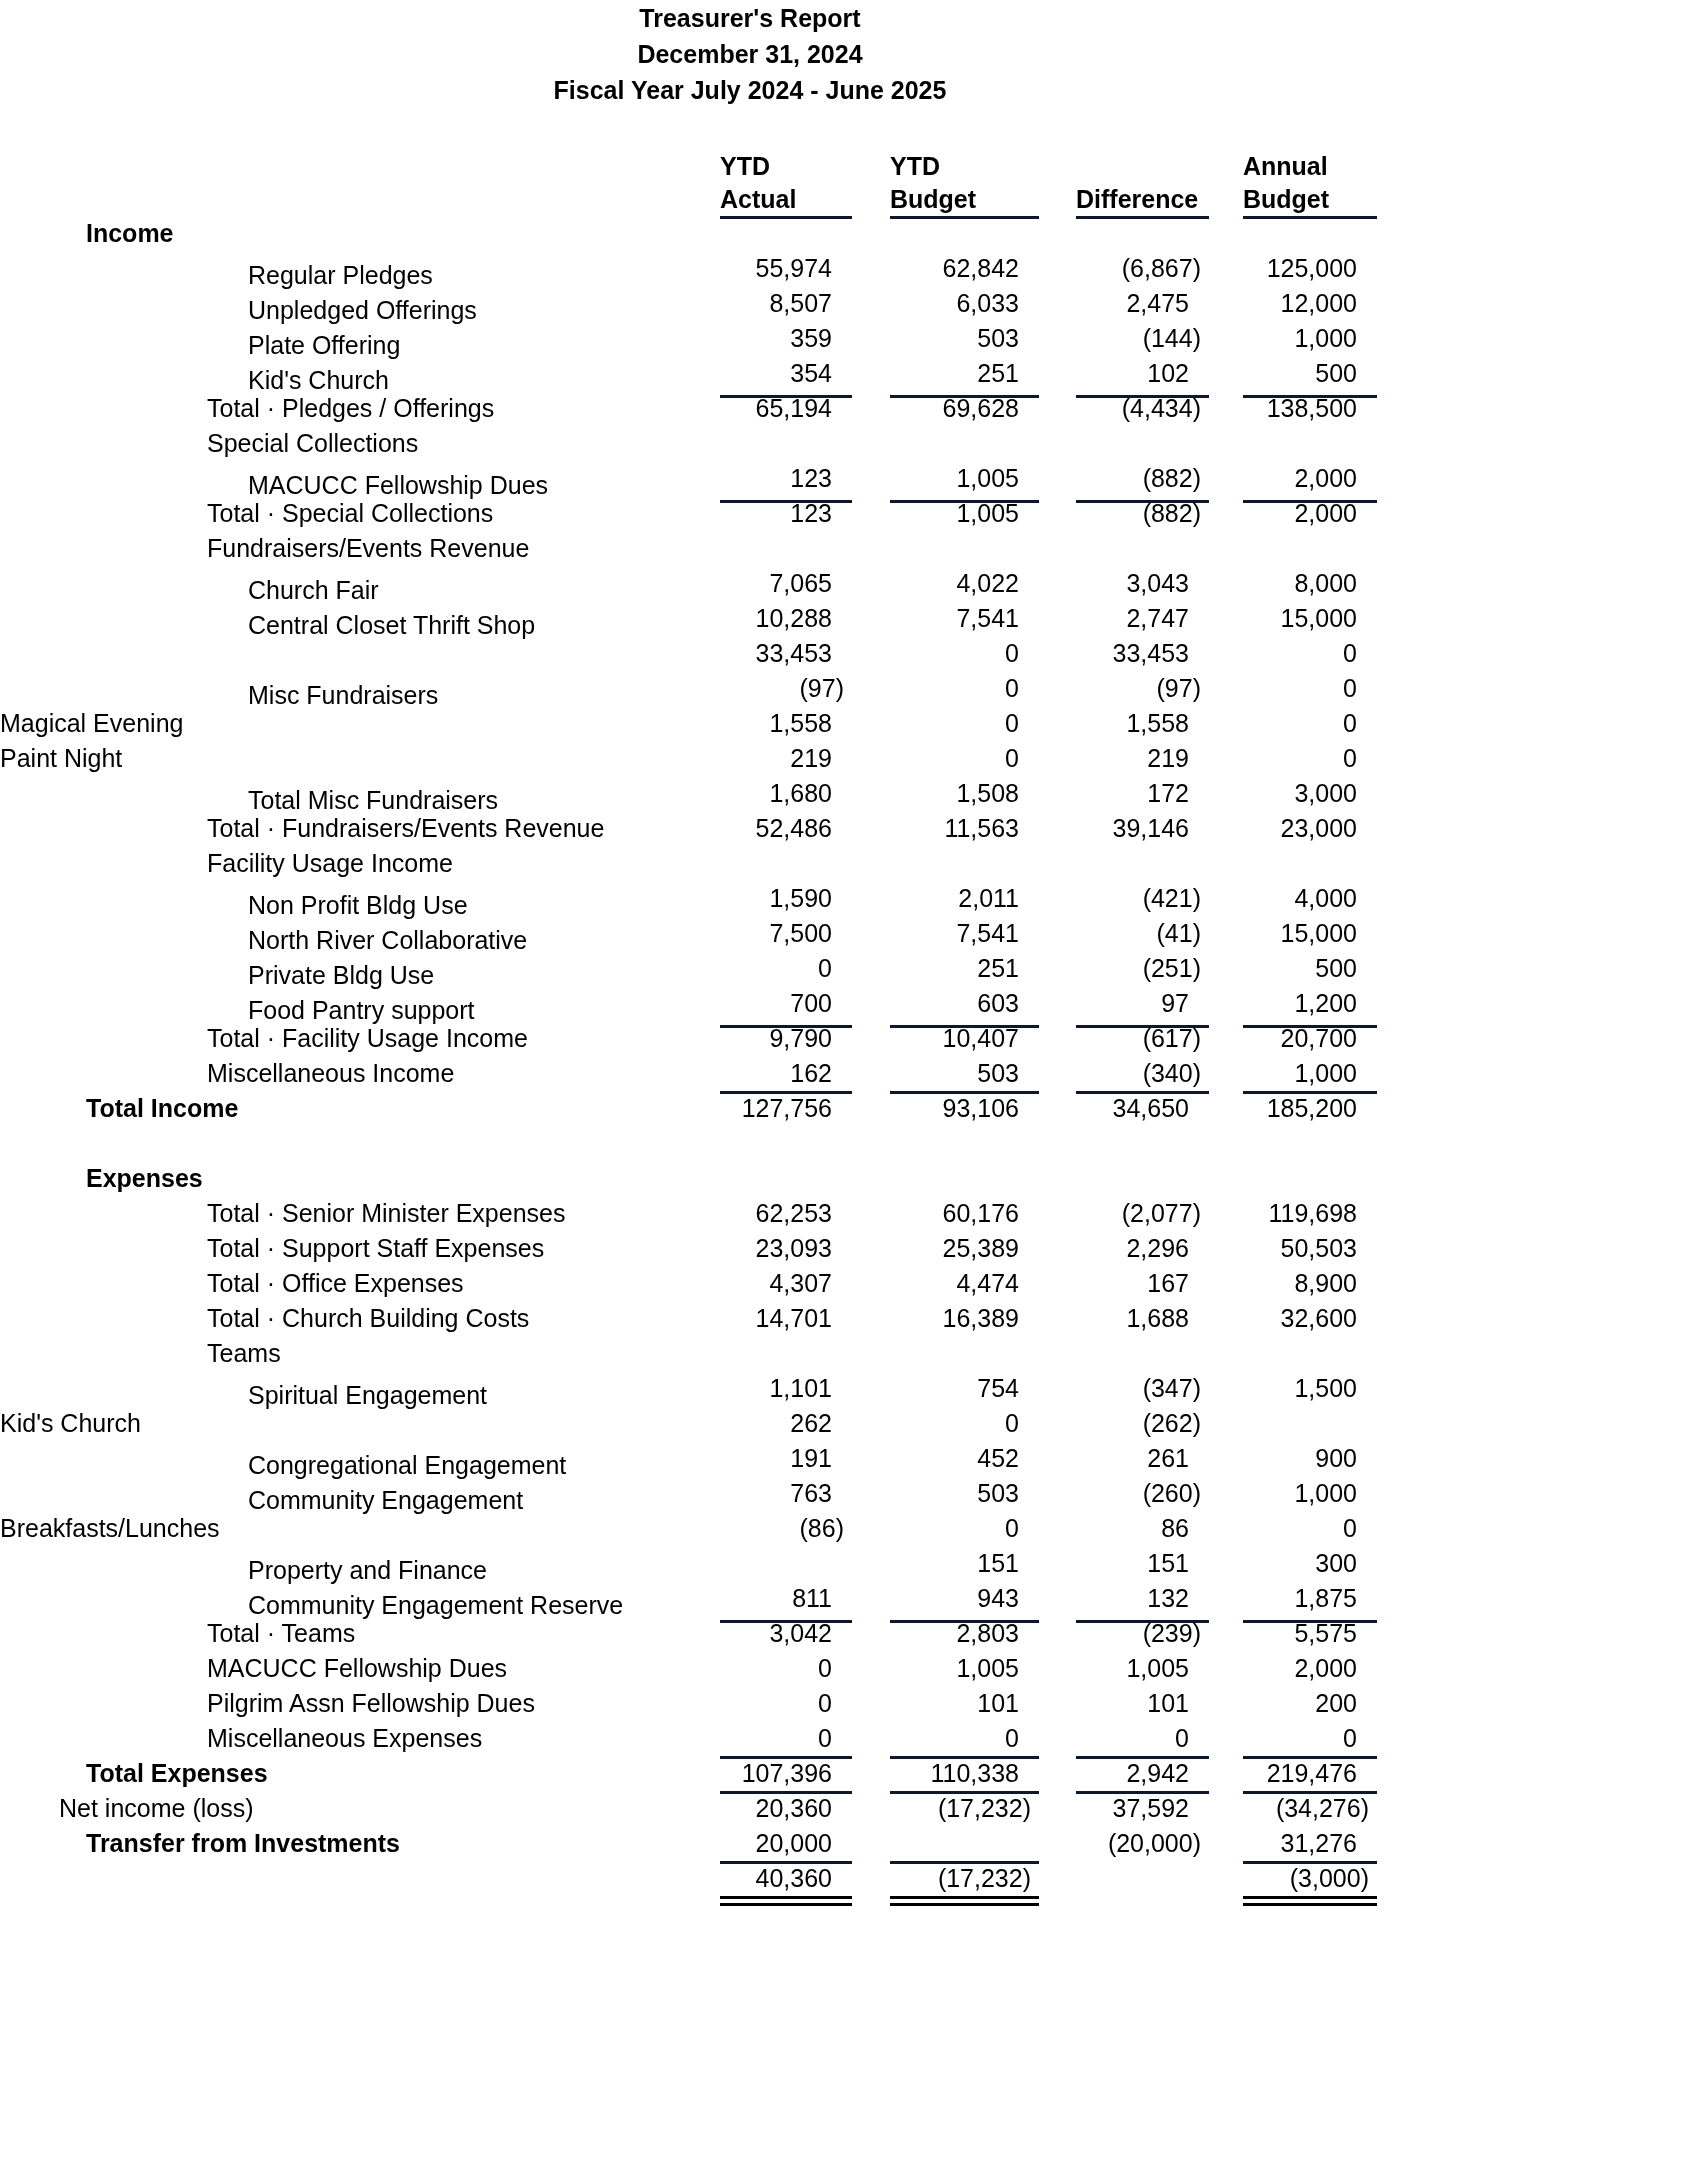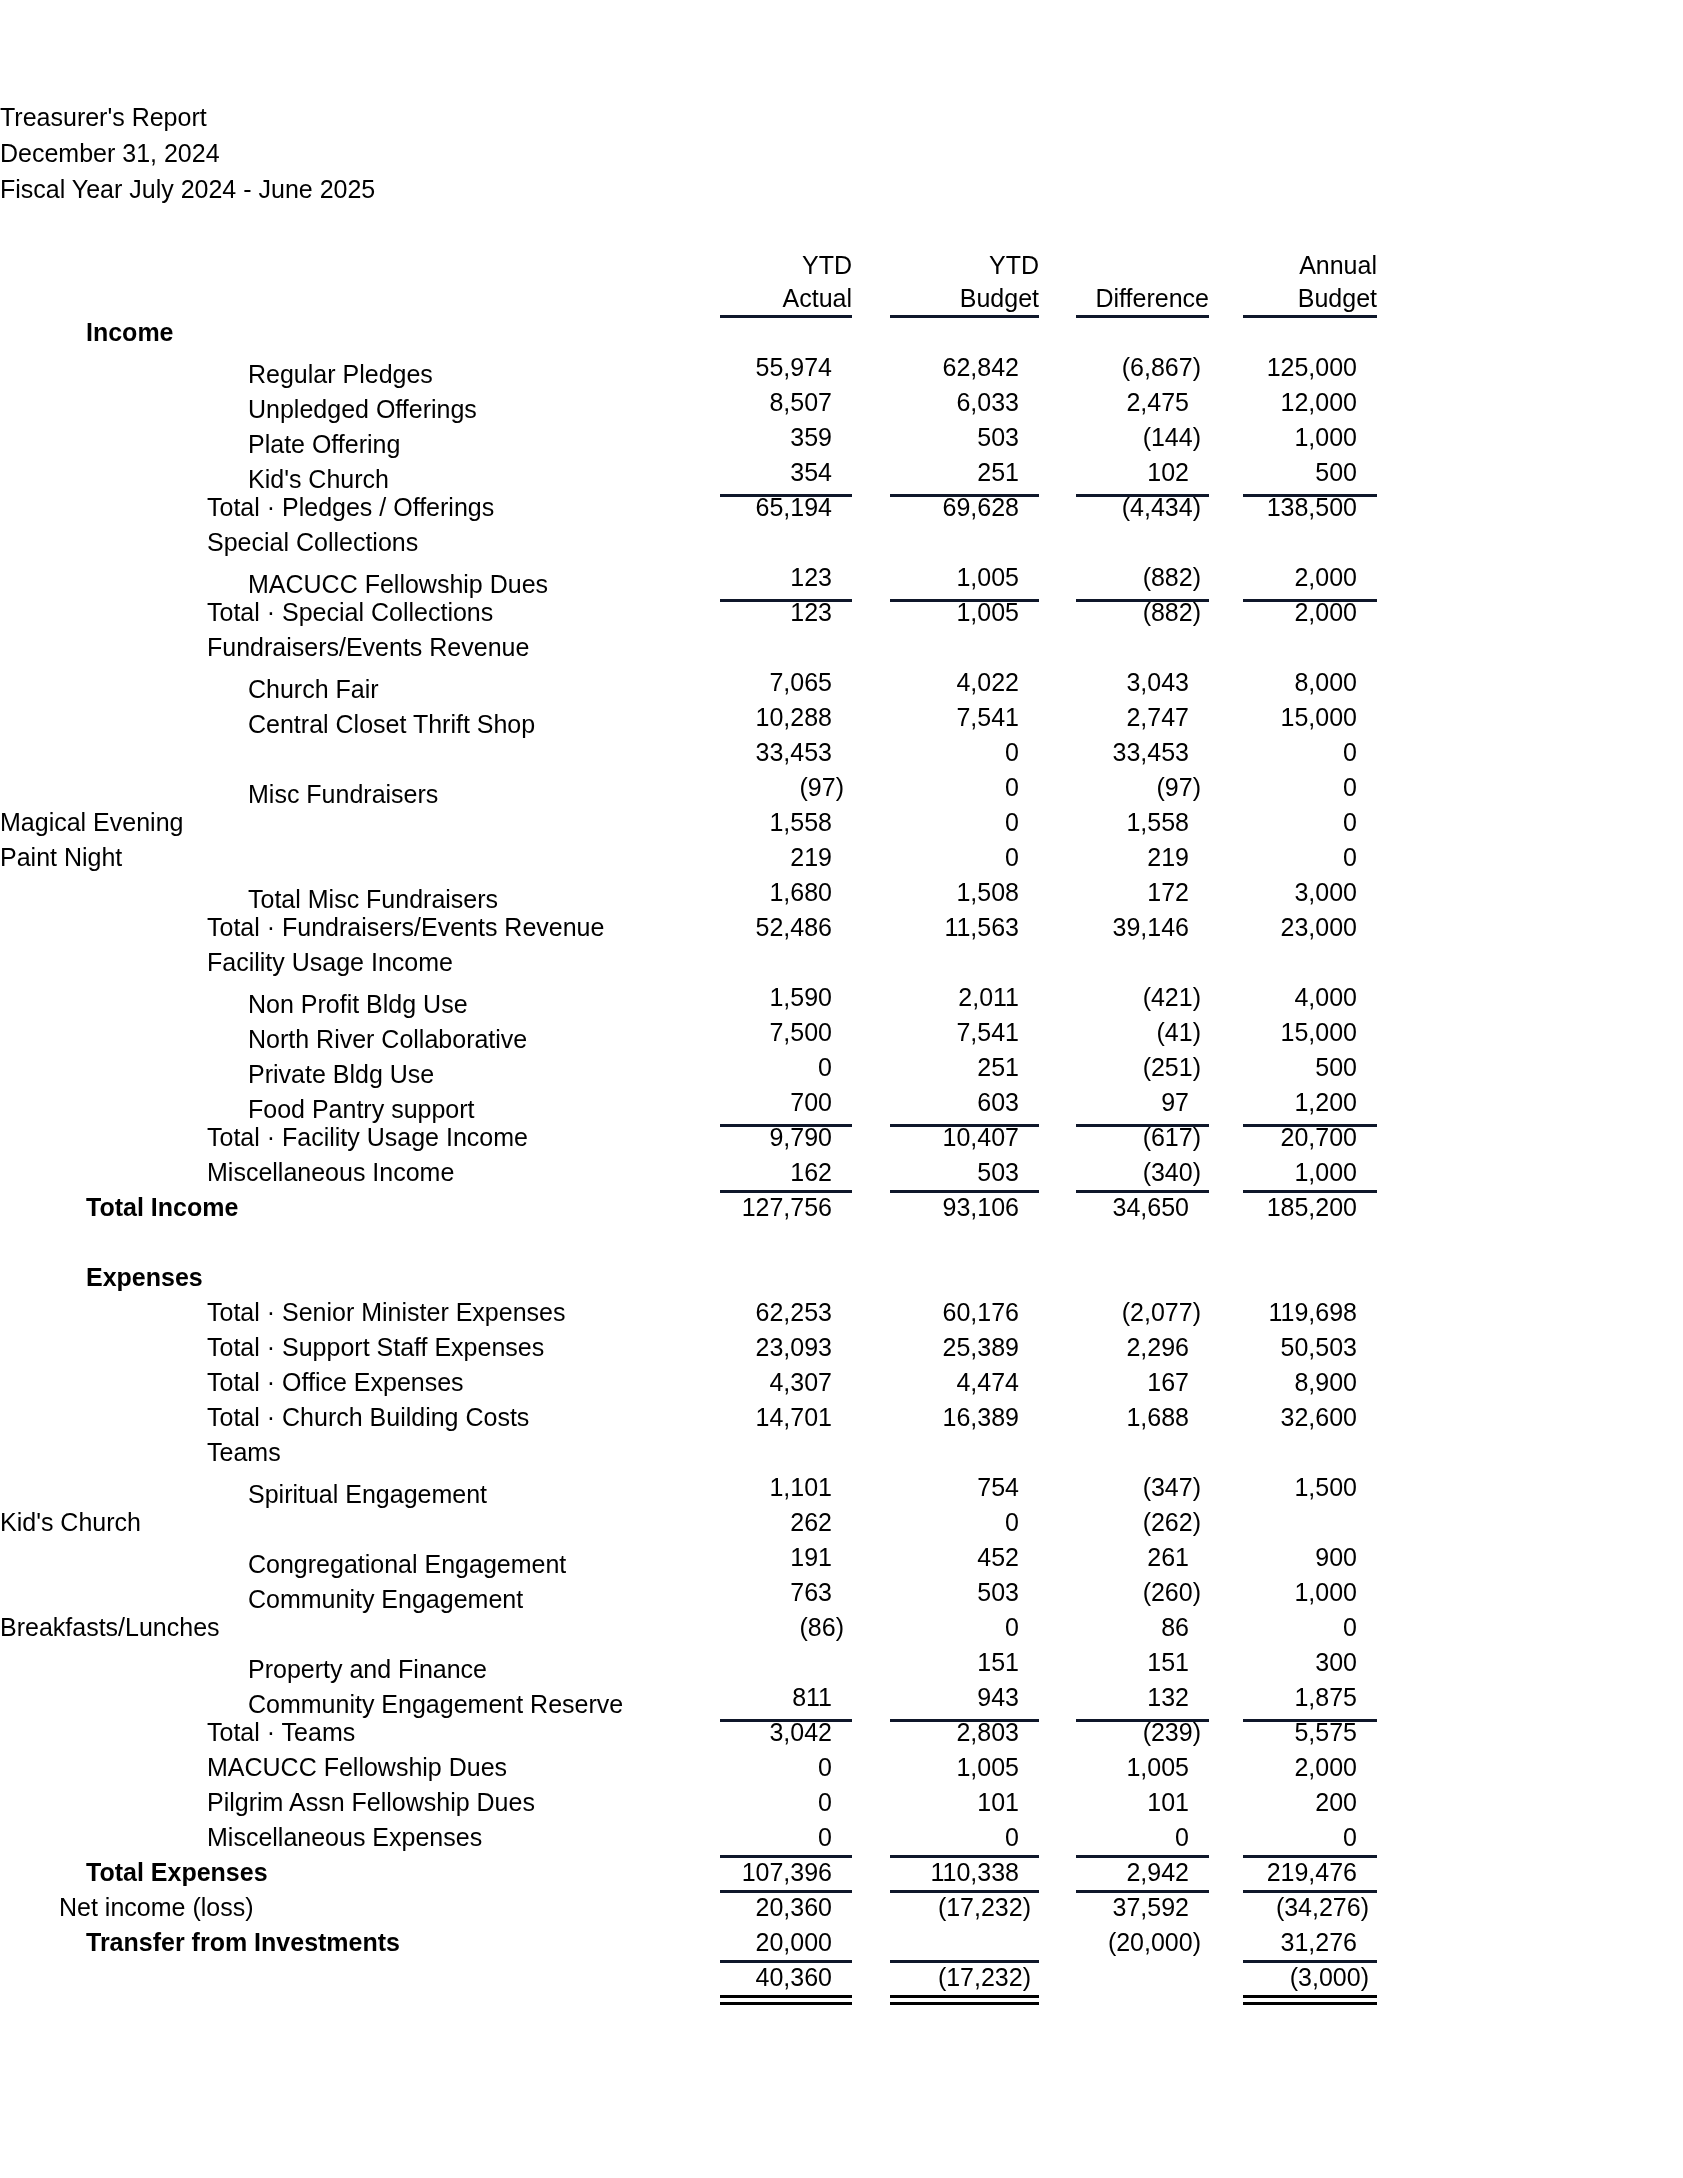--- a/index.html
+++ b/index.html
@@ -7,43 +7,44 @@
     position:relative;
     width:1683px;height:2178px;
     background:#ffffff;
     color:#000000;
     font-family:"Liberation Sans", sans-serif;
     font-size:25px;
     overflow:hidden;
   }
   
   .titles{
-    padding-top:99px;
     width:1500px;
+    text-align:center;
     line-height:36px;
+    font-weight:bold;
   }
   
   .sheet{margin-top:42px;}
   .row{
     display:grid;
     grid-template-columns:720px 132px 38px 149px 37px 133px 34px 134px;
     height:35px;
     line-height:35px;
     white-space:nowrap;
   }
   .hdr-row{height:33px;line-height:33px;}
   .lbl{grid-column:1;}
   .c1{grid-column:2;}
   .c2{grid-column:4;}
   .c3{grid-column:6;}
   .c4{grid-column:8;}
   .num{text-align:right;}
   .num.pos{padding-right:20px;}
   .num.neg{padding-right:8px;}
-  .hcell{text-align:right;}
+  .hcell{text-align:left;font-weight:bold;}
   .u{border-bottom:3px solid #0f172a;}
   .du{border-bottom:10px double #000000;}
   .ind0{padding-left:59px;}
   .ind1{padding-left:86px;font-weight:bold;}
   .ind2{padding-left:207px;}
   .ind3{padding-left:248px;margin-top:7px;}
   .ind4{}
 </style>
 </head>
 <body>

